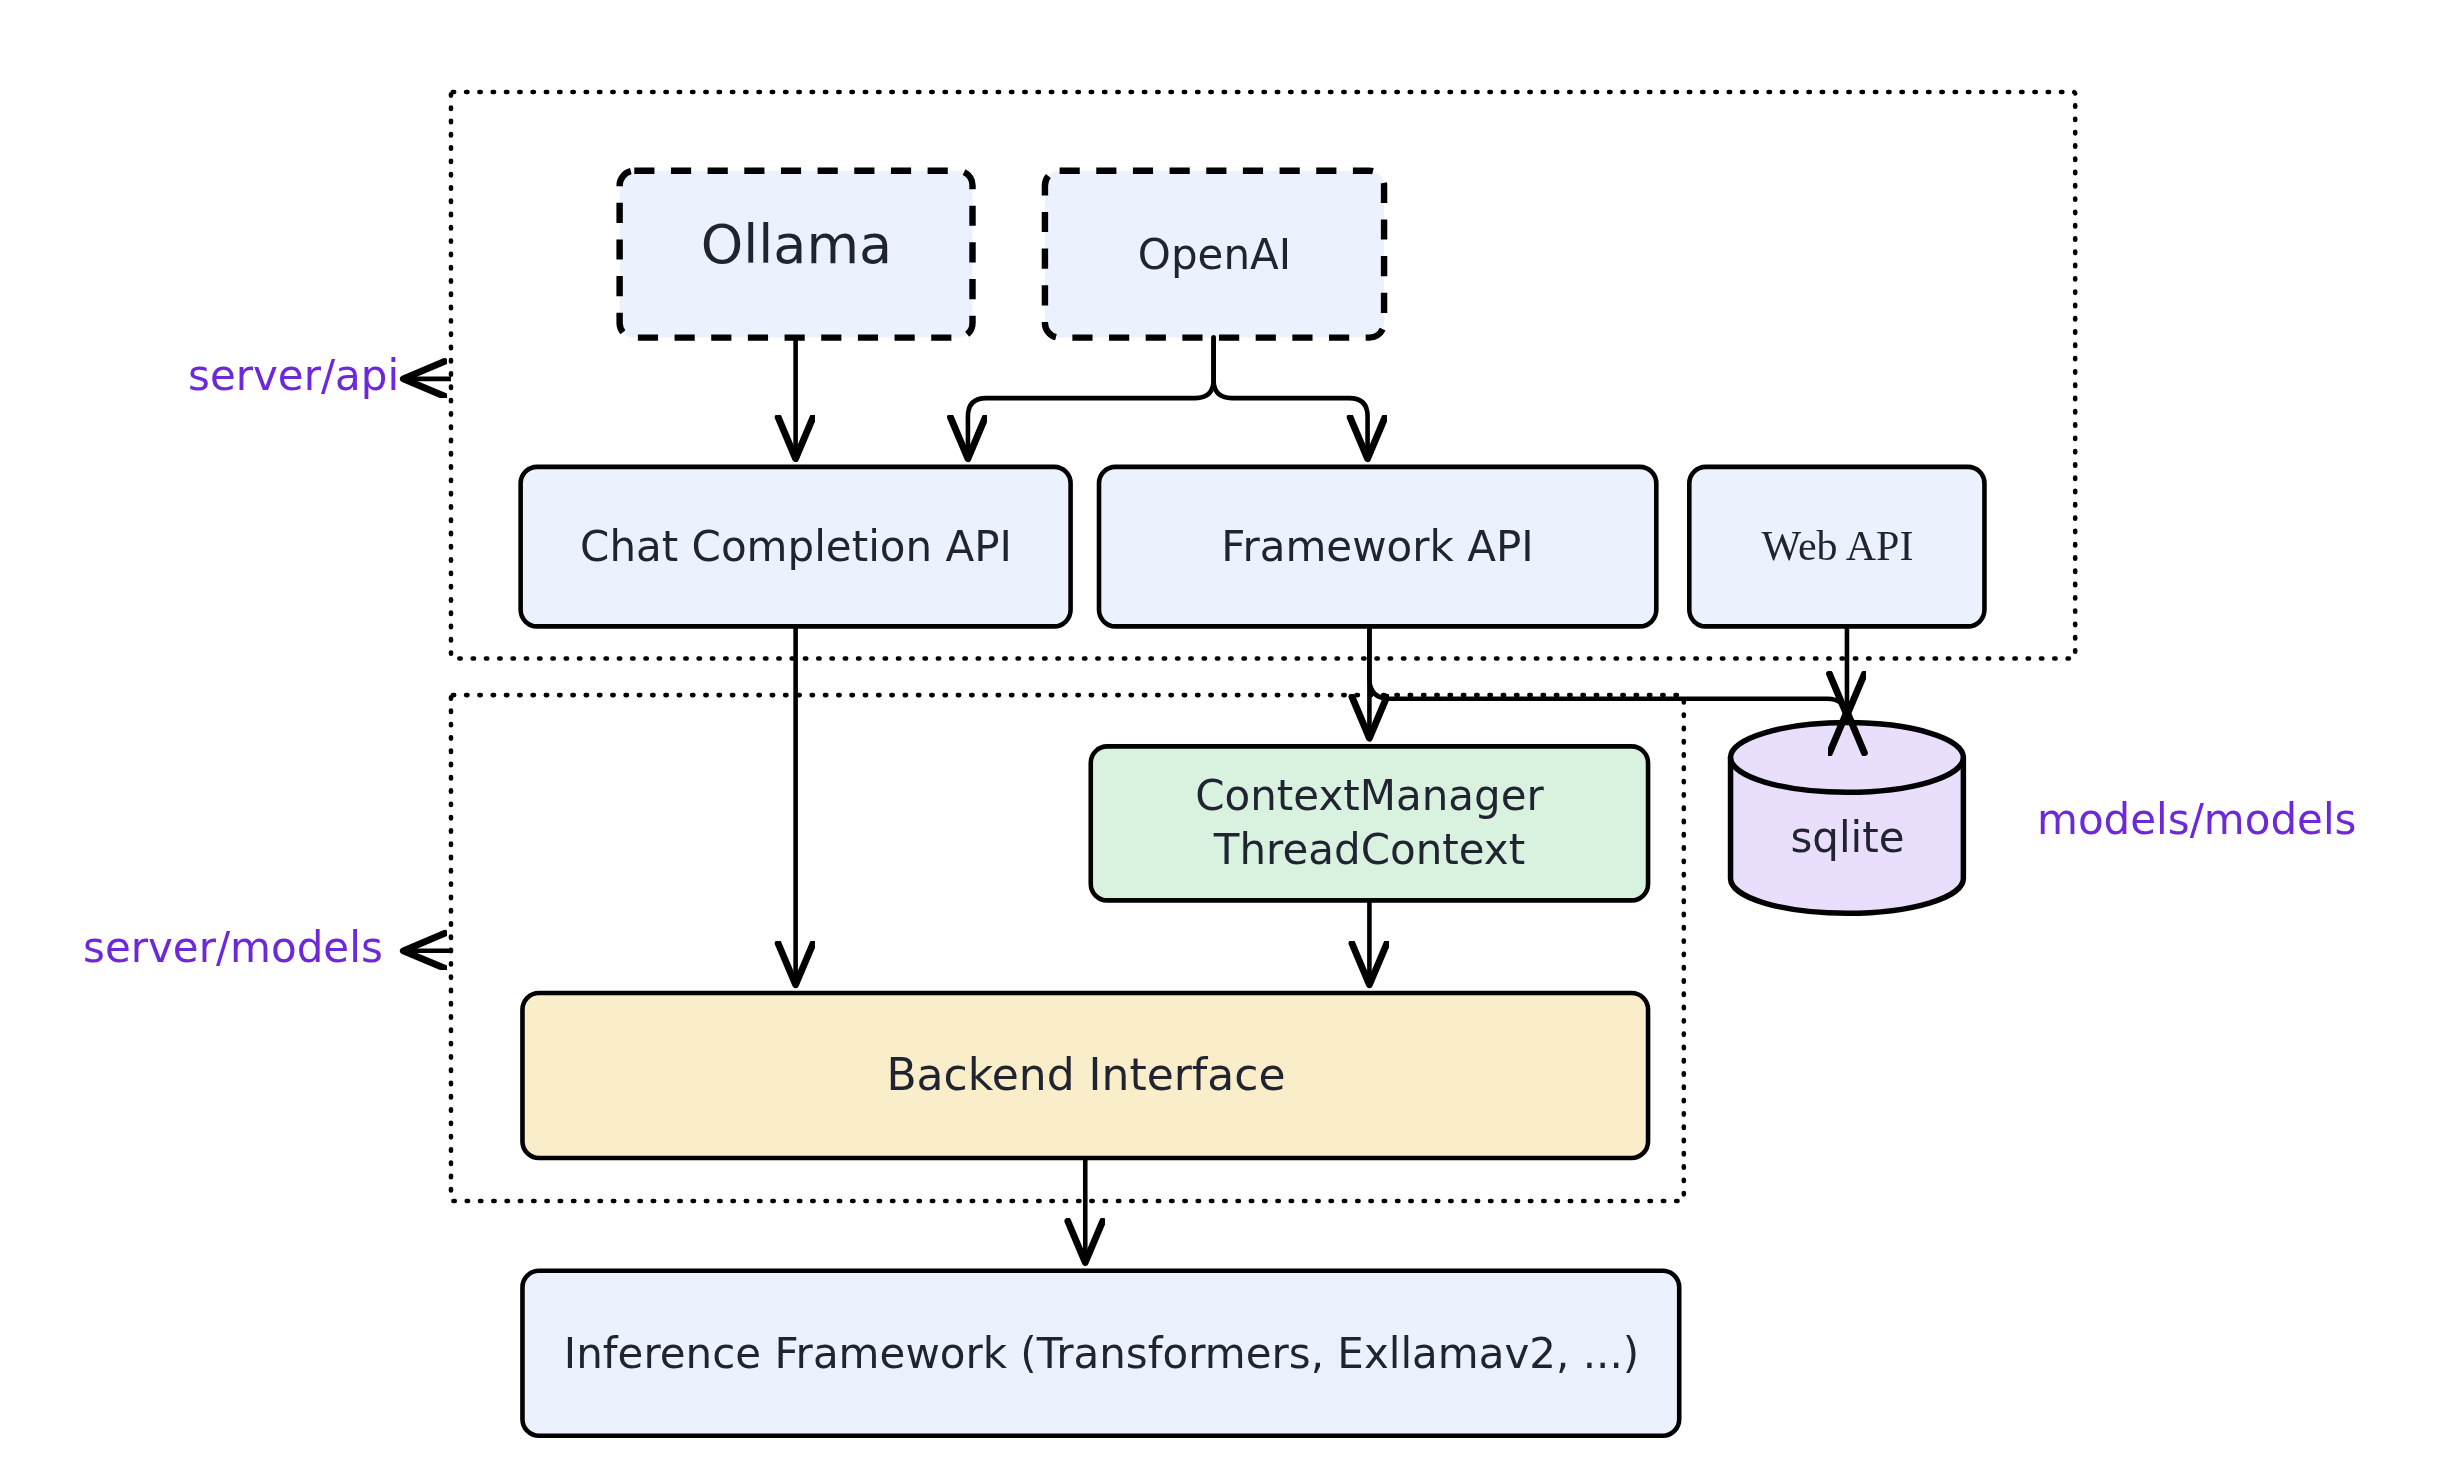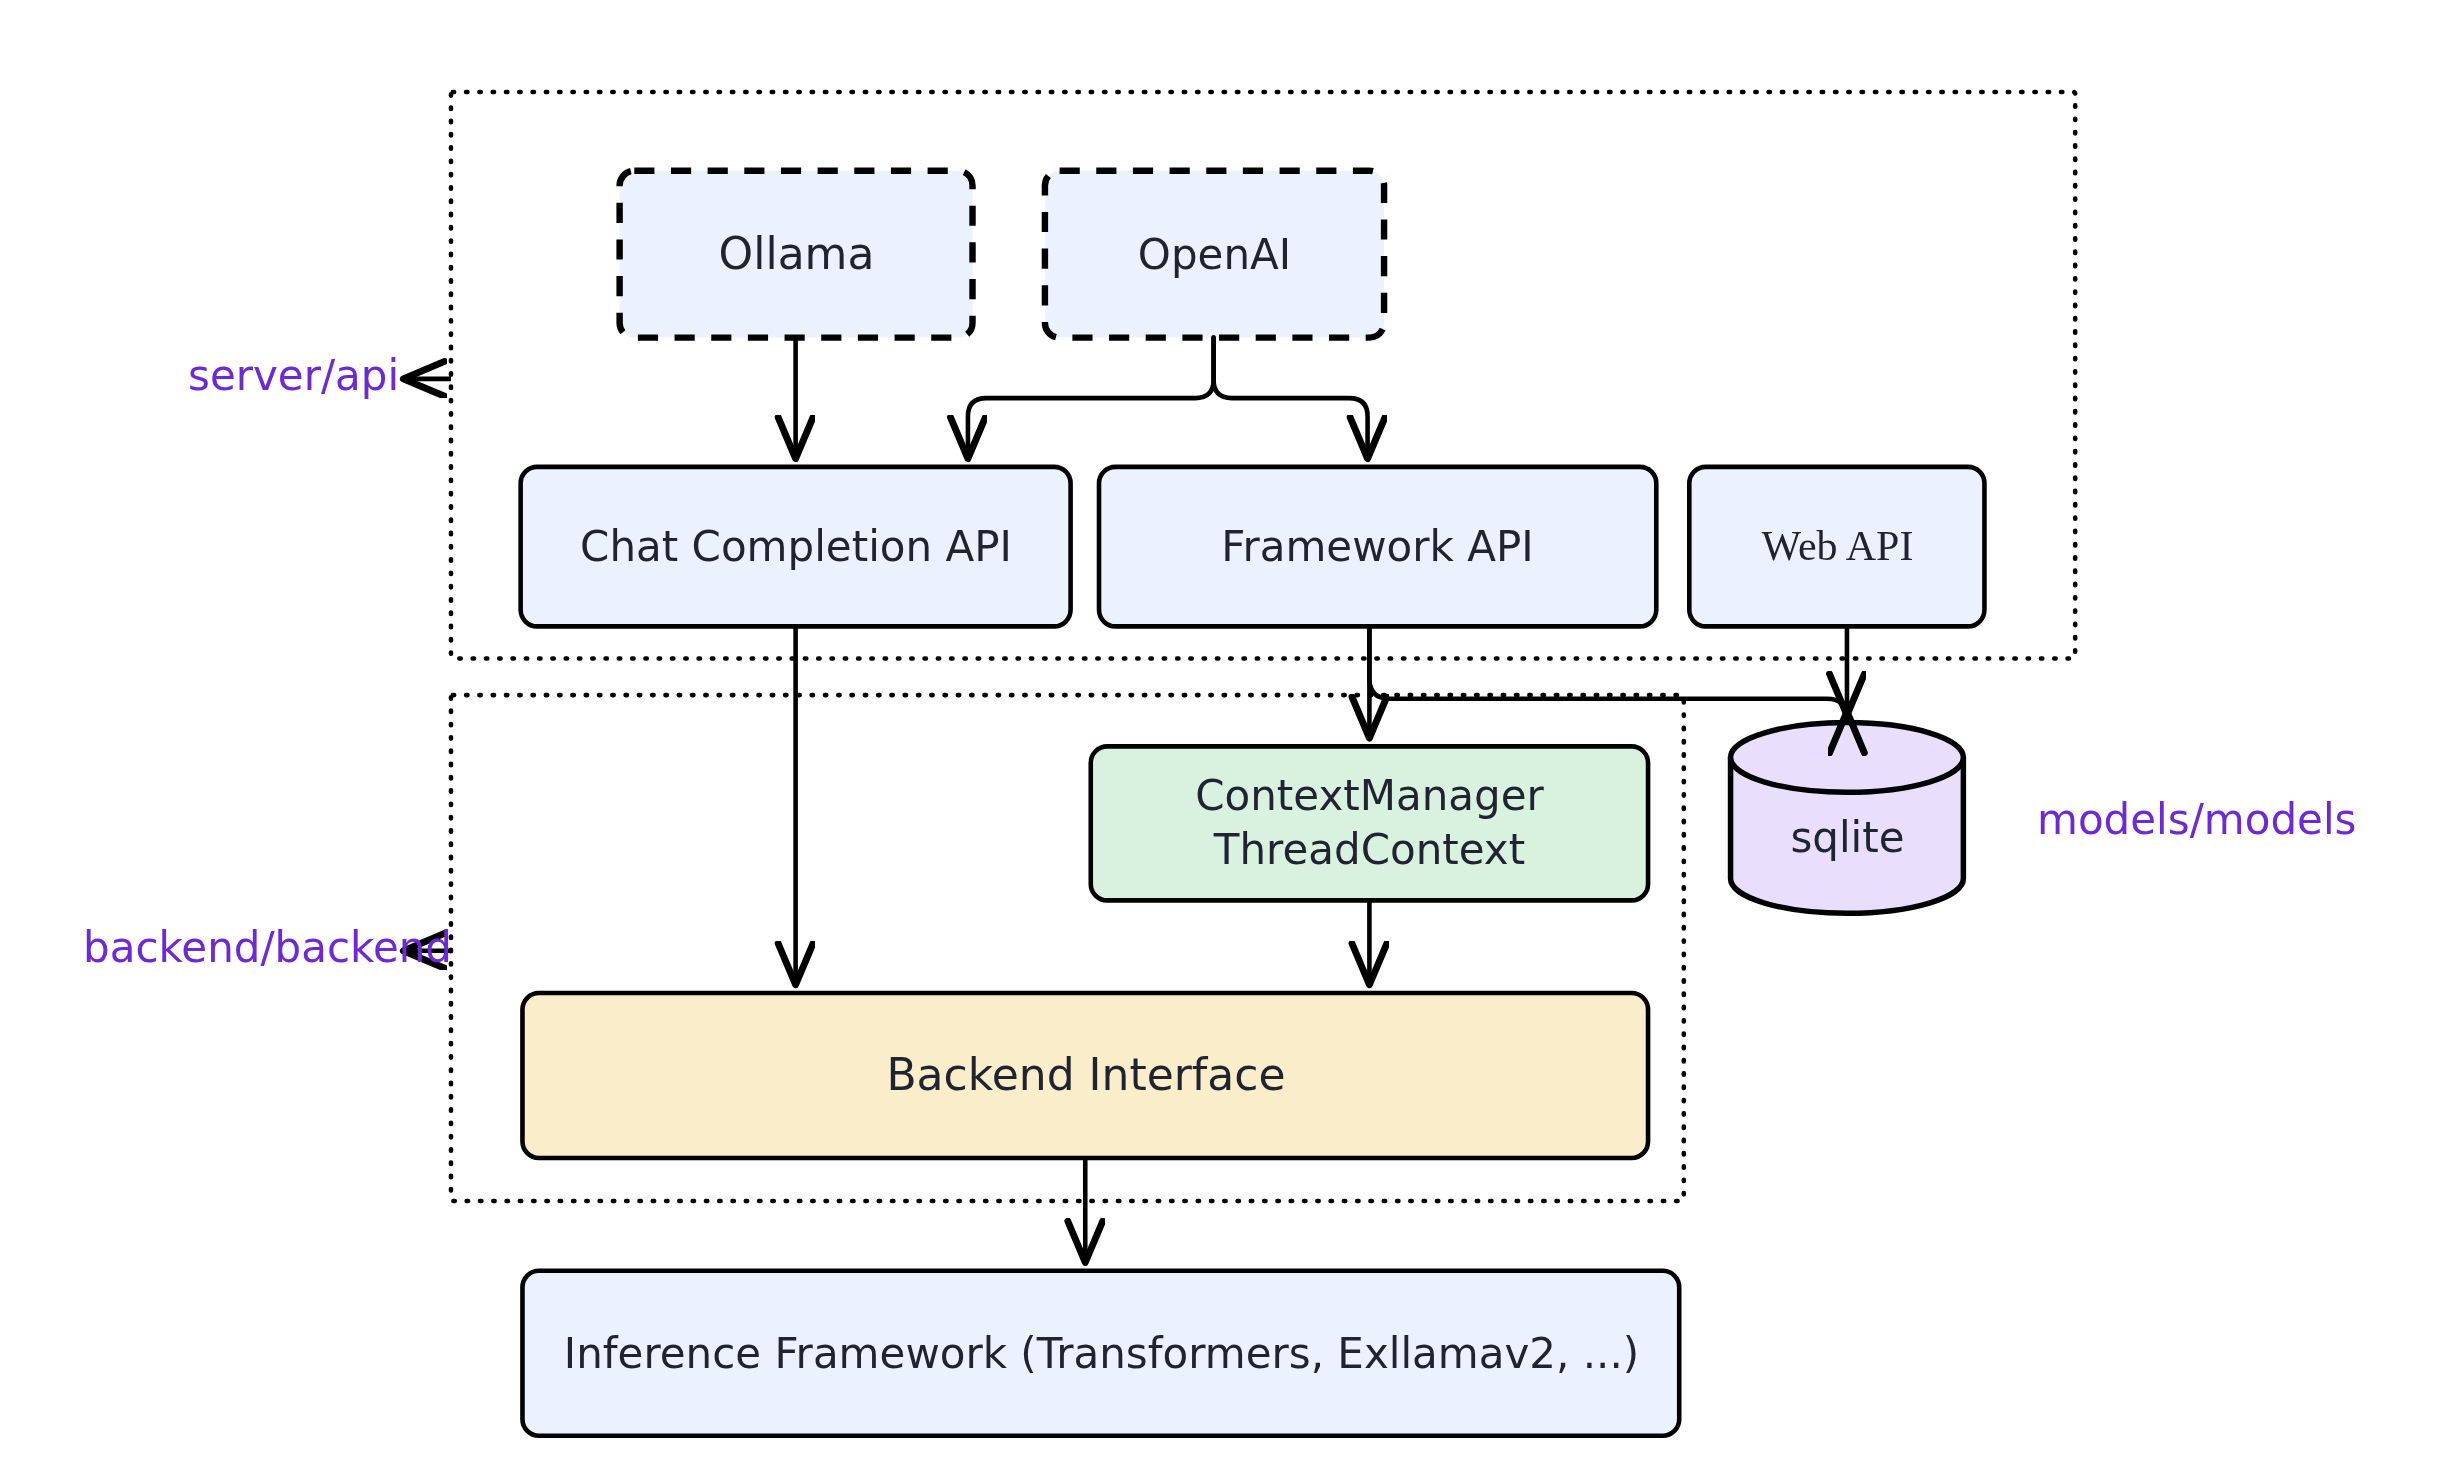--- a/index.html
+++ b/index.html
@@ -110,39 +110,39 @@
              Q2015,762 2015,784
              L2015,778" fill="none" stroke="#000000" stroke-width="5" stroke-linecap="round" marker-end="url(#arrowhead)"></path>
 
     <path d="M2015,683 L2015,778" fill="none" stroke="#000000" stroke-width="5" marker-end="url(#arrowhead)"></path>
 
     <path d="M1494,982 L1494,1072" fill="none" stroke="#000000" stroke-width="5" marker-end="url(#arrowhead)"></path>
 
     <path d="M1184,1263 L1184,1375" fill="none" stroke="#000000" stroke-width="5" marker-end="url(#arrowhead)"></path>
   </svg>
 
-  <div class="node-label" style="left:620px; top:171px; width:353px; height:167px; font-size:44px;">Ollama</div>
+  <div class="node-label" style="left:620px; top:161px; width:353px; height:167px; font-size:54px;">Ollama</div>
 
   <div class="node-label" style="left:521px; top:467px; width:550px; height:160px; font-size:42px;">Chat Completion API</div>
 
   <div class="node-label" style="left:1045px; top:171px; width:339px; height:167px; font-size:42px;">OpenAI</div>
 
   <div class="node-label" style="left:1099px; top:467px; width:557px; height:160px; font-size:42px;">Framework API</div>
 
   <div class="node-label" style="left:1690px; top:467px; width:295px; height:160px; font-size:42px;font-family:Liberation Serif, serif;">Web API</div>
 
   <div class="node-label" style="left:1091px; top:746px; width:557px; height:154px; font-size:42px;">ContextManager
 ThreadContext</div>
 
   <div class="node-label" style="left:1731px; top:796px; width:233px; height:83px; font-size:42px;">sqlite</div>
 
   <div class="node-label" style="left:523px; top:993px; width:1126px; height:165px; font-size:44px;">Backend Interface</div>
 
   <div class="node-label" style="left:523px; top:1271px; width:1157px; height:165px; font-size:42px;">Inference Framework (Transformers, Exllamav2, ...)</div>
 
   <div class="group-label" style="left:188px; top:355px; font-size:42px;">server/api</div>
 
-  <div class="group-label" style="left:83px; top:927px; font-size:42px;">backend/backend</div>
+  <div class="group-label" style="left:83px; top:927px; font-size:42px;">server/models</div>
 
   <div class="group-label" style="left:2037px; top:799px; font-size:42px;">models/models</div>
 
 </div>
 
 
 </body></html>

